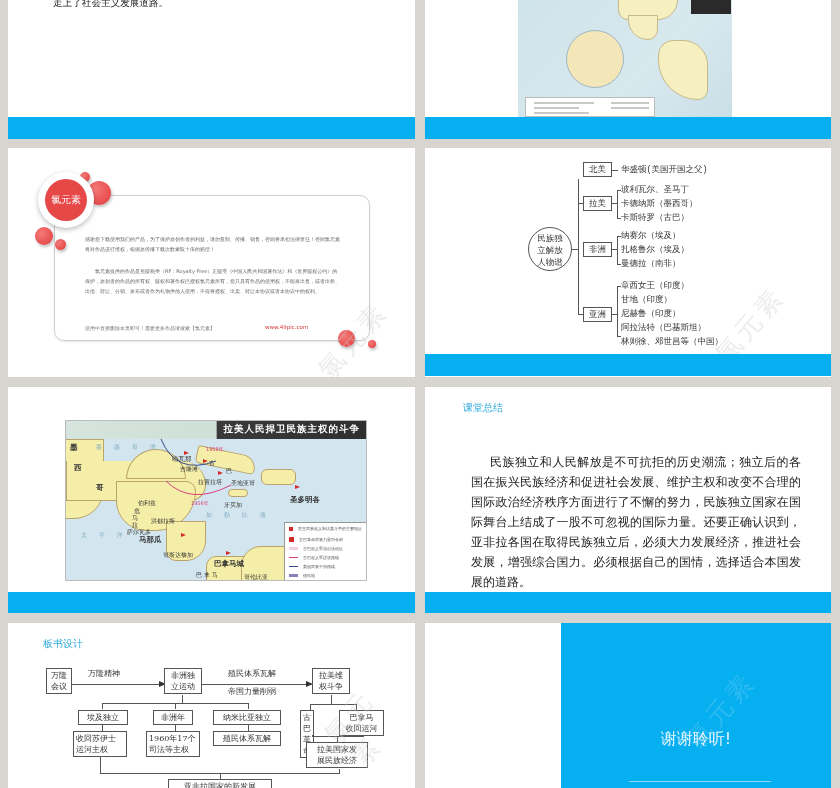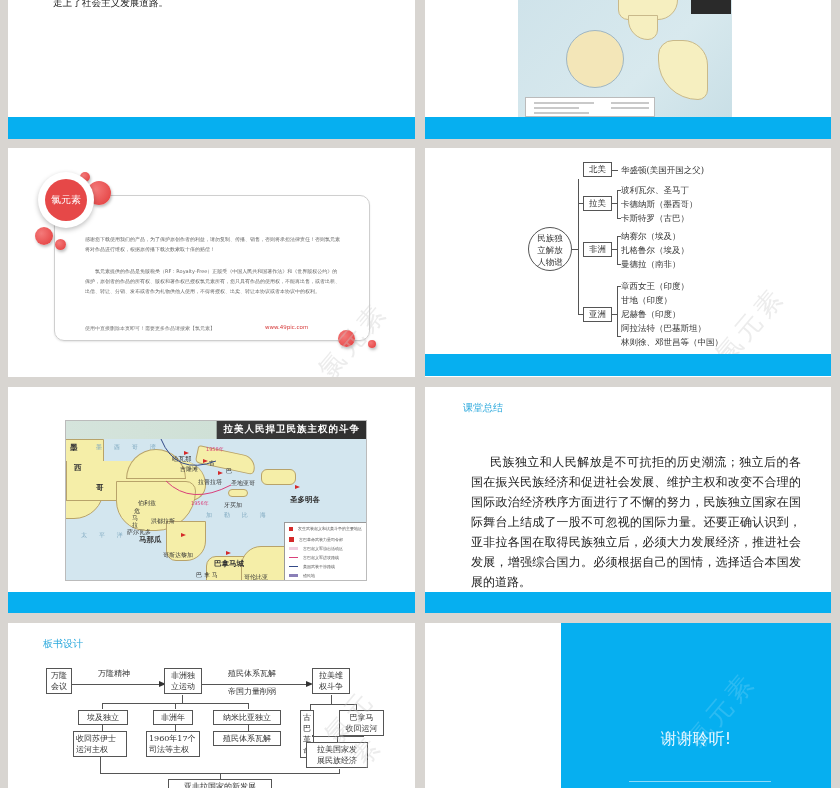--- a/index.html
+++ b/index.html
@@ -35,21 +35,21 @@
   .dot { position: absolute; border-radius: 50%; background: radial-gradient(circle at 35% 35%, #f47a7a, #e23a3a); box-shadow: 1px 2px 3px rgba(0,0,0,0.25); }
   .logo-ring { position: absolute; left: 30px; top: 24px; width: 56px; height: 56px; border-radius: 50%; background: #fff; box-shadow: 0 2px 5px rgba(0,0,0,0.25); }
   .logo { position: absolute; left: 7px; top: 7px; width: 42px; height: 42px; border-radius: 50%; background: #e64848; color: #fff; font-size: 10px; text-align: center; line-height: 42px; }
 
   
   #s4 { left: 425px; top: 148px; width: 406px; height: 229px; }
   #s4 .bar { top: 206px; }
   .tree { position: absolute; left: 0; top: 0; width: 406px; height: 206px; font-family: "DejaVu Serif", "Liberation Serif", serif; color: #333; }
   .tree .root { position: absolute; left: 103px; top: 79px; width: 44px; height: 44px; border: 1px solid #555; border-radius: 50%; font-size: 8.5px; line-height: 12px; text-align: center; padding-top: 4px; }
   .tree .cbox { position: absolute; width: 29px; height: 15px; border: 1px solid #555; font-size: 8.5px; text-align: center; line-height: 13px; background: #fff; }
-  .tree .item { position: absolute; font-size: 8.5px; white-space: nowrap; line-height: 12px; }
+  .tree .item { position: absolute; font-size: 8.5px; white-space: nowrap; line-height: 12px; font-family: Liberation Mono, monospace; }
   .tree .ln { position: absolute; background: #555; }
 
   
   #s5 { left: 8px; top: 387px; width: 407px; height: 226px; }
   #s5 .bar { top: 205px; }
   .cmap { position: absolute; left: 57px; top: 33px; width: 302px; height: 161px; background: #d3e6ef; border: 1px solid #bbb; overflow: hidden; font-family: "DejaVu Sans", sans-serif; }
   .cmap .hdr { position: absolute; left: 0; top: 0; width: 100%; height: 18px; background: linear-gradient(90deg,#d5e4dc 0%, #cfe0d6 50%, #3a3a3a 50.5%, #2f2f2f 100%); }
   .cmap .hdr-title { position: absolute; right: 6px; top: 2px; color: #fff; font-size: 9.5px; font-weight: bold; letter-spacing: 1px; }
   .cmap .land { position: absolute; background: #f5eea8; border: 1px solid #b8a36a; }
   .cmap .lbl { position: absolute; font-size: 6px; color: #333; white-space: nowrap; }
@@ -251,21 +251,21 @@
 <div class="slide" id="s7">
   <div class="sec-title" style="left:35px;top:14px;">板书设计</div>
   <div class="bd">
 
     <div class="b" style="left:38px;top:45px;width:26px;">
         <div>万隆</div>
         <div>会议</div>
       </div>
     <div class="ln" style="left:64px;top:61px;width:88px;height:1px;"></div>
     <div class="arrow" style="left:151px;top:58px;"></div>
-    <div class="t" style="left:90px;top:45px;font-family:Liberation Serif, serif;">万隆精神</div>
+    <div class="t" style="left:80px;top:45px;font-family:Liberation Serif, serif;">万隆精神</div>
     <div class="b" style="left:156px;top:45px;width:38px;">
         <div>非洲独</div>
         <div>立运动</div>
       </div>
     <div class="ln" style="left:194px;top:61px;width:106px;height:1px;"></div>
     <div class="arrow" style="left:298px;top:58px;"></div>
     <div class="t" style="left:220px;top:45px;">殖民体系瓦解</div>
     <div class="t" style="left:220px;top:63px;">帝国力量削弱</div>
     <div class="b" style="left:304px;top:45px;width:38px;">
         <div>拉美维</div>

